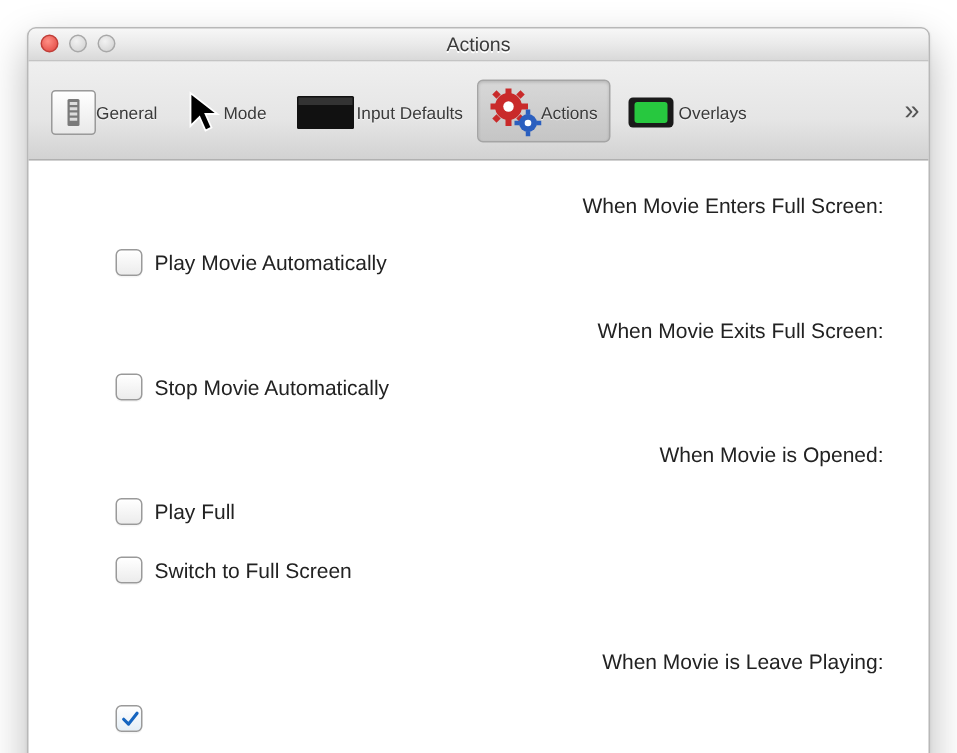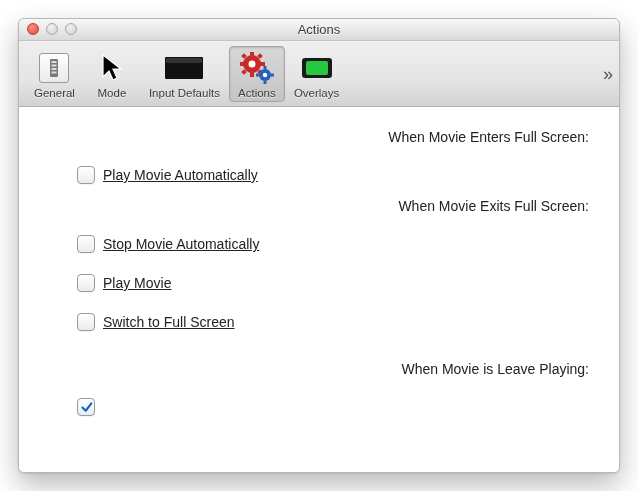--- a/index.html
+++ b/index.html
@@ -52,21 +52,21 @@
     height: 66px;
     background: linear-gradient(to bottom, #efefef 0%, #e5e5e5 60%, #d2d2d2 100%);
     border-bottom: 1px solid #b0b0b0;
     display: flex;
     align-items: center;
     padding: 0 6px;
     position: relative;
   }
   .tab {
     display: flex;
-    flex-direction: column;
+    flex-direction: row;
     align-items: center;
     justify-content: flex-end;
     padding: 4px 8px 2px 8px;
     border-radius: 4px;
     border: 1px solid transparent;
     min-width: 56px;
     cursor: default;
   }
   .tab.selected {
     background: linear-gradient(to bottom, #d8d8d8, #c5c5c5);
@@ -94,31 +94,30 @@
     letter-spacing: -2px;
   }
   .content {
     padding: 22px 30px 56px 30px;
     background: #fff;
     text-align: right;
   }
   .heading {
     font-size: 14px;
     color: #222;
-    margin-top: 14px;
+    margin-top: 28px;
     margin-bottom: 6px;
   }
   .heading:first-child { margin-top: 0;}
   .option {
     display: flex;
     align-items: center;
     gap: 8px;
     margin-left: 28px;
     margin-top: 21px;
-    text-decoration: underline;
   }
   .checkbox {
     width: 18px; height: 18px;
     border: 1px solid #9a9a9a;
     border-radius: 4px;
     background: linear-gradient(to bottom, #ffffff, #ececec);
     box-shadow: inset 0 1px 0 #fff, 0 1px 0 rgba(0,0,0,0.04);
     display:flex; align-items:center; justify-content:center;
     flex-shrink:0;
   }
@@ -245,25 +244,26 @@
     </div>
 
     <div class="heading">When Movie Exits Full Screen:</div>
     <div class="option">
       <div class="checkbox">
         
       </div>
       <span class="opt-label">Stop Movie Automatically</span>
     </div>
 
-    <div class="option">
-      <div class="checkbox">
-        
-      </div>
-      <span class="opt-label">Play Movie</span>
+    <div class="heading">When Movie is Opened:</div>
+    <div class="option">
+      <div class="checkbox">
+        
+      </div>
+      <span class="opt-label">Play Full</span>
     </div>
     <div class="option">
       <div class="checkbox">
         
       </div>
       <span class="opt-label">Switch to Full Screen</span>
     </div>
 
     <div class="spacer"></div>
 

